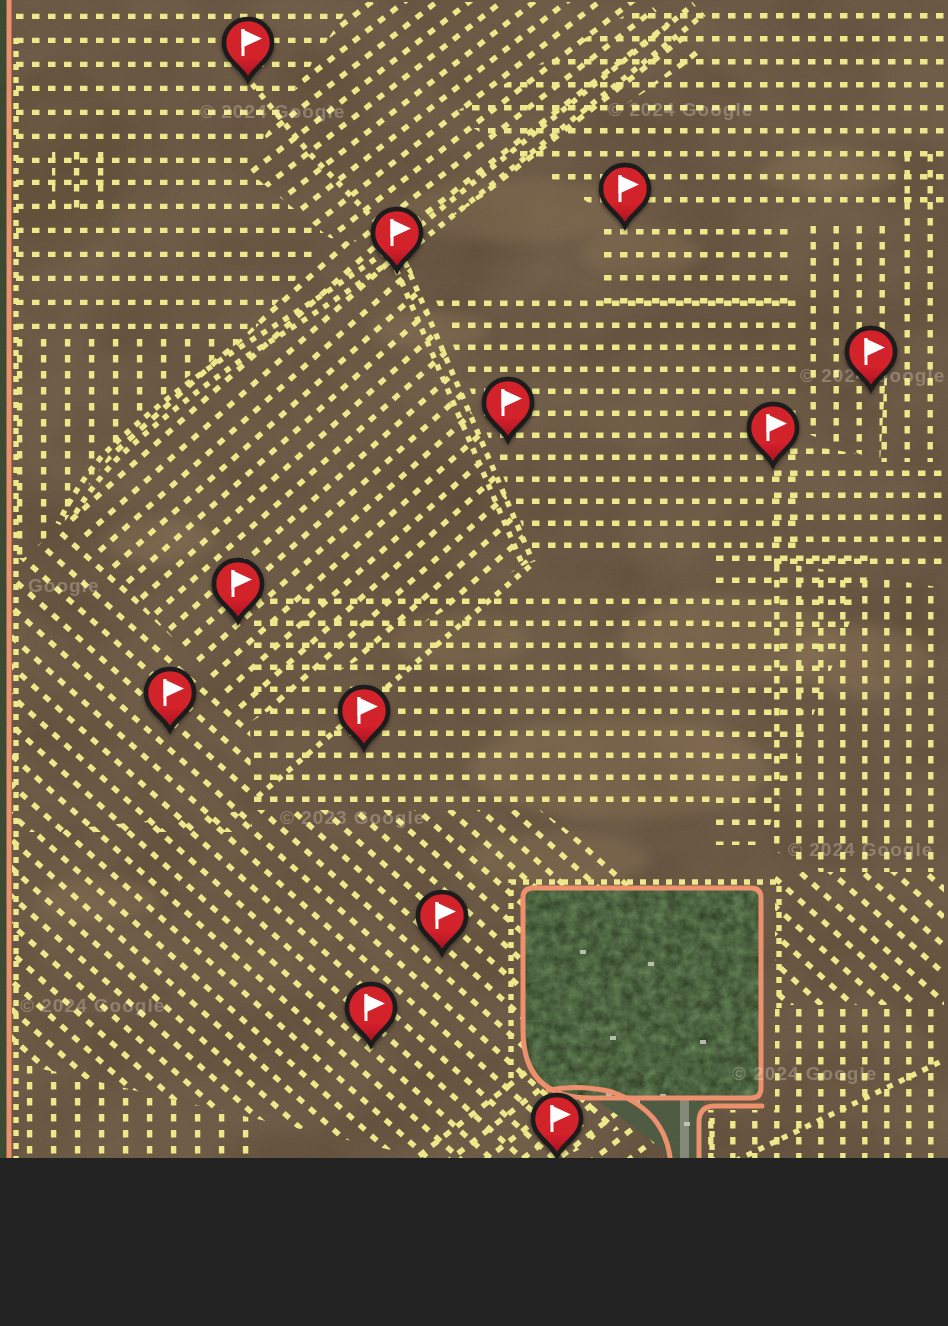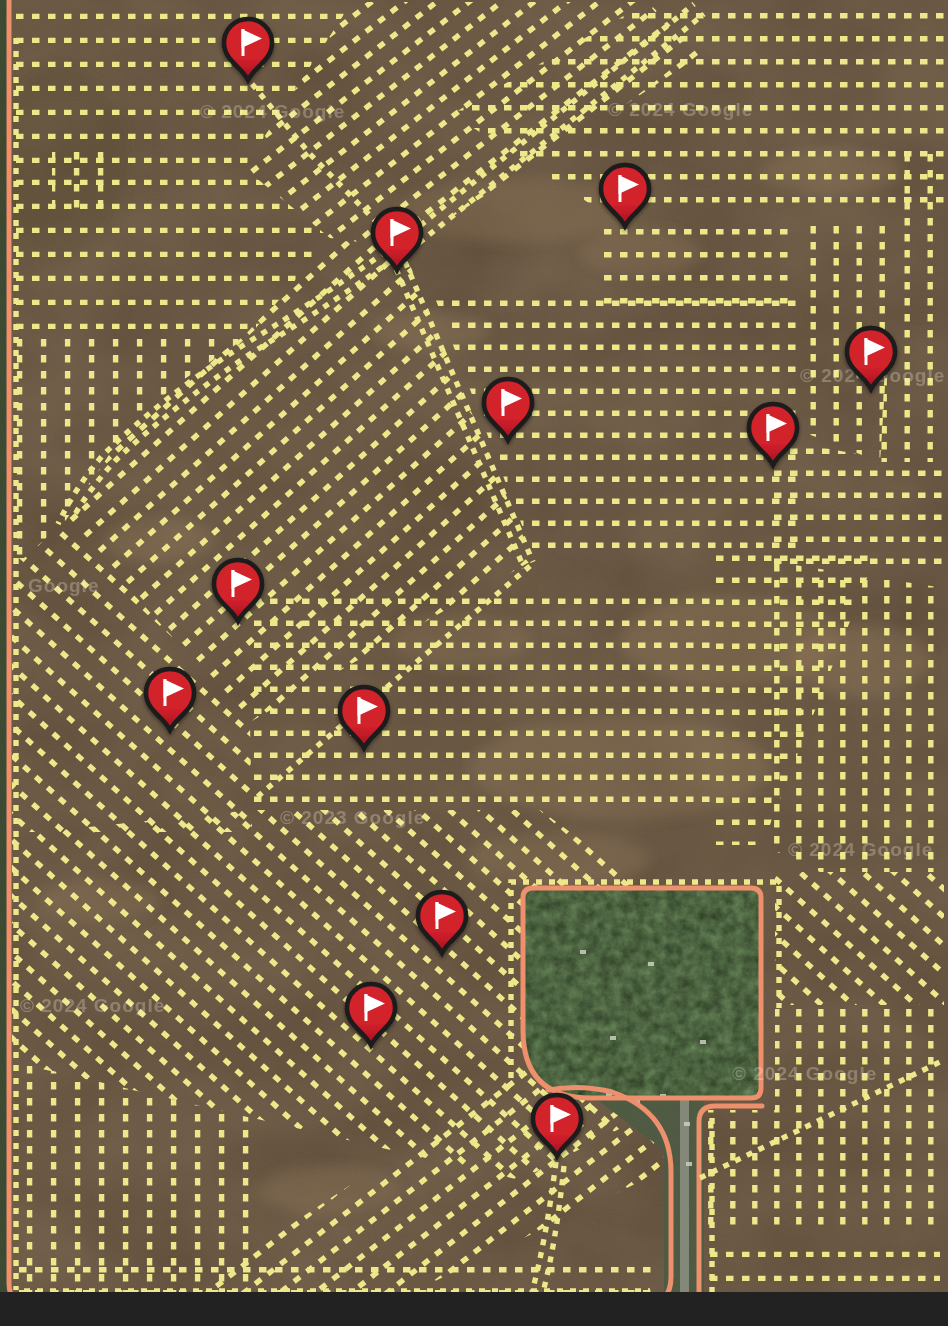--- a/index.html
+++ b/index.html
@@ -1,16 +1,16 @@
 <!DOCTYPE html>
 <html><head>
 <meta charset="utf-8">
 <style>
   html,body{margin:0;padding:0;background:#222;}
-  .stage{position:relative;width:948px;height:1292px;overflow:hidden;
+  .stage{position:relative;width:948px;height:1158px;overflow:hidden;
          font-family:"Liberation Sans", sans-serif;}
   svg{display:block}
   text.wm{font-family:"Liberation Sans", sans-serif;font-weight:bold;letter-spacing:1px;}
 </style>
 </head>
 <body>
 
 <div class="stage">
   <svg id="map" xmlns="http://www.w3.org/2000/svg" width="948" height="1326" viewBox="0 0 948 1326">
       <defs>

